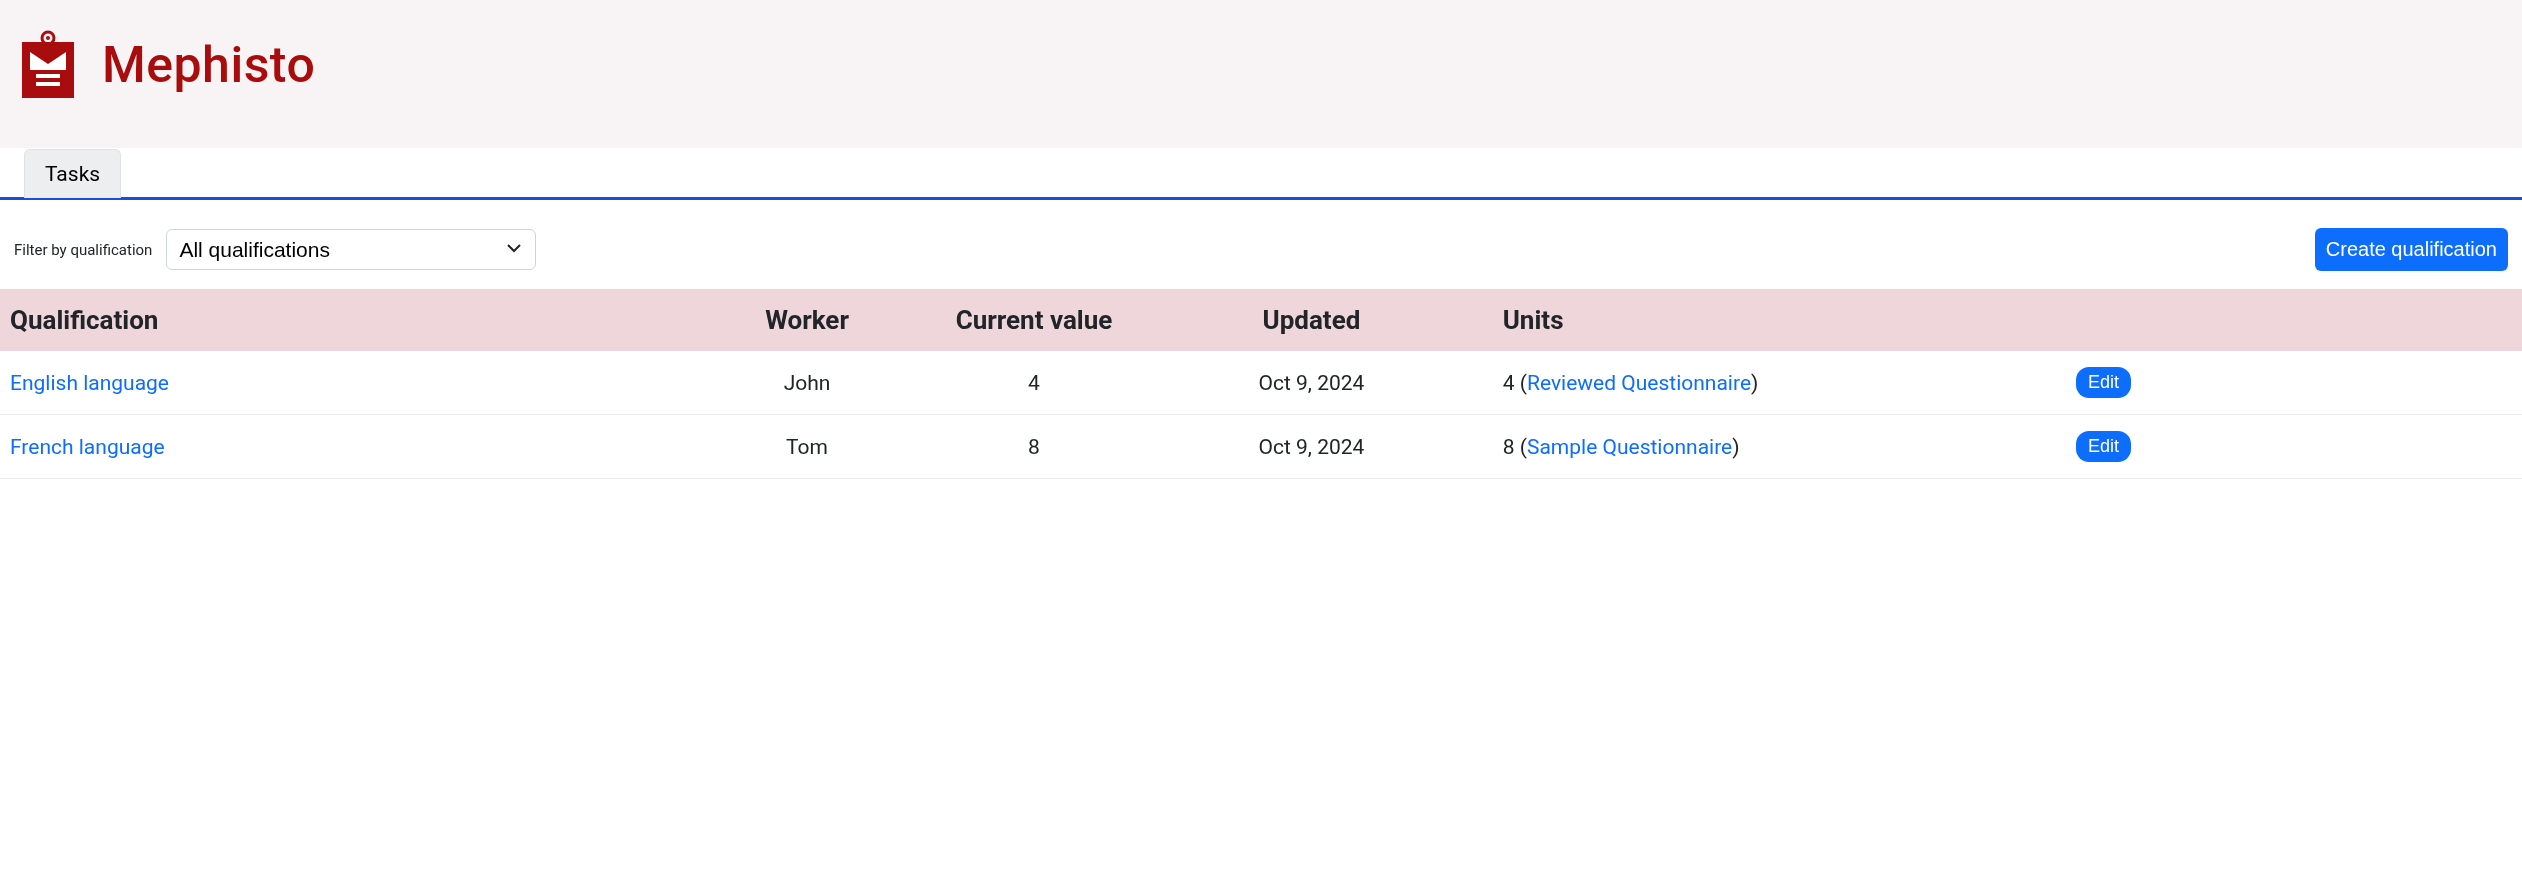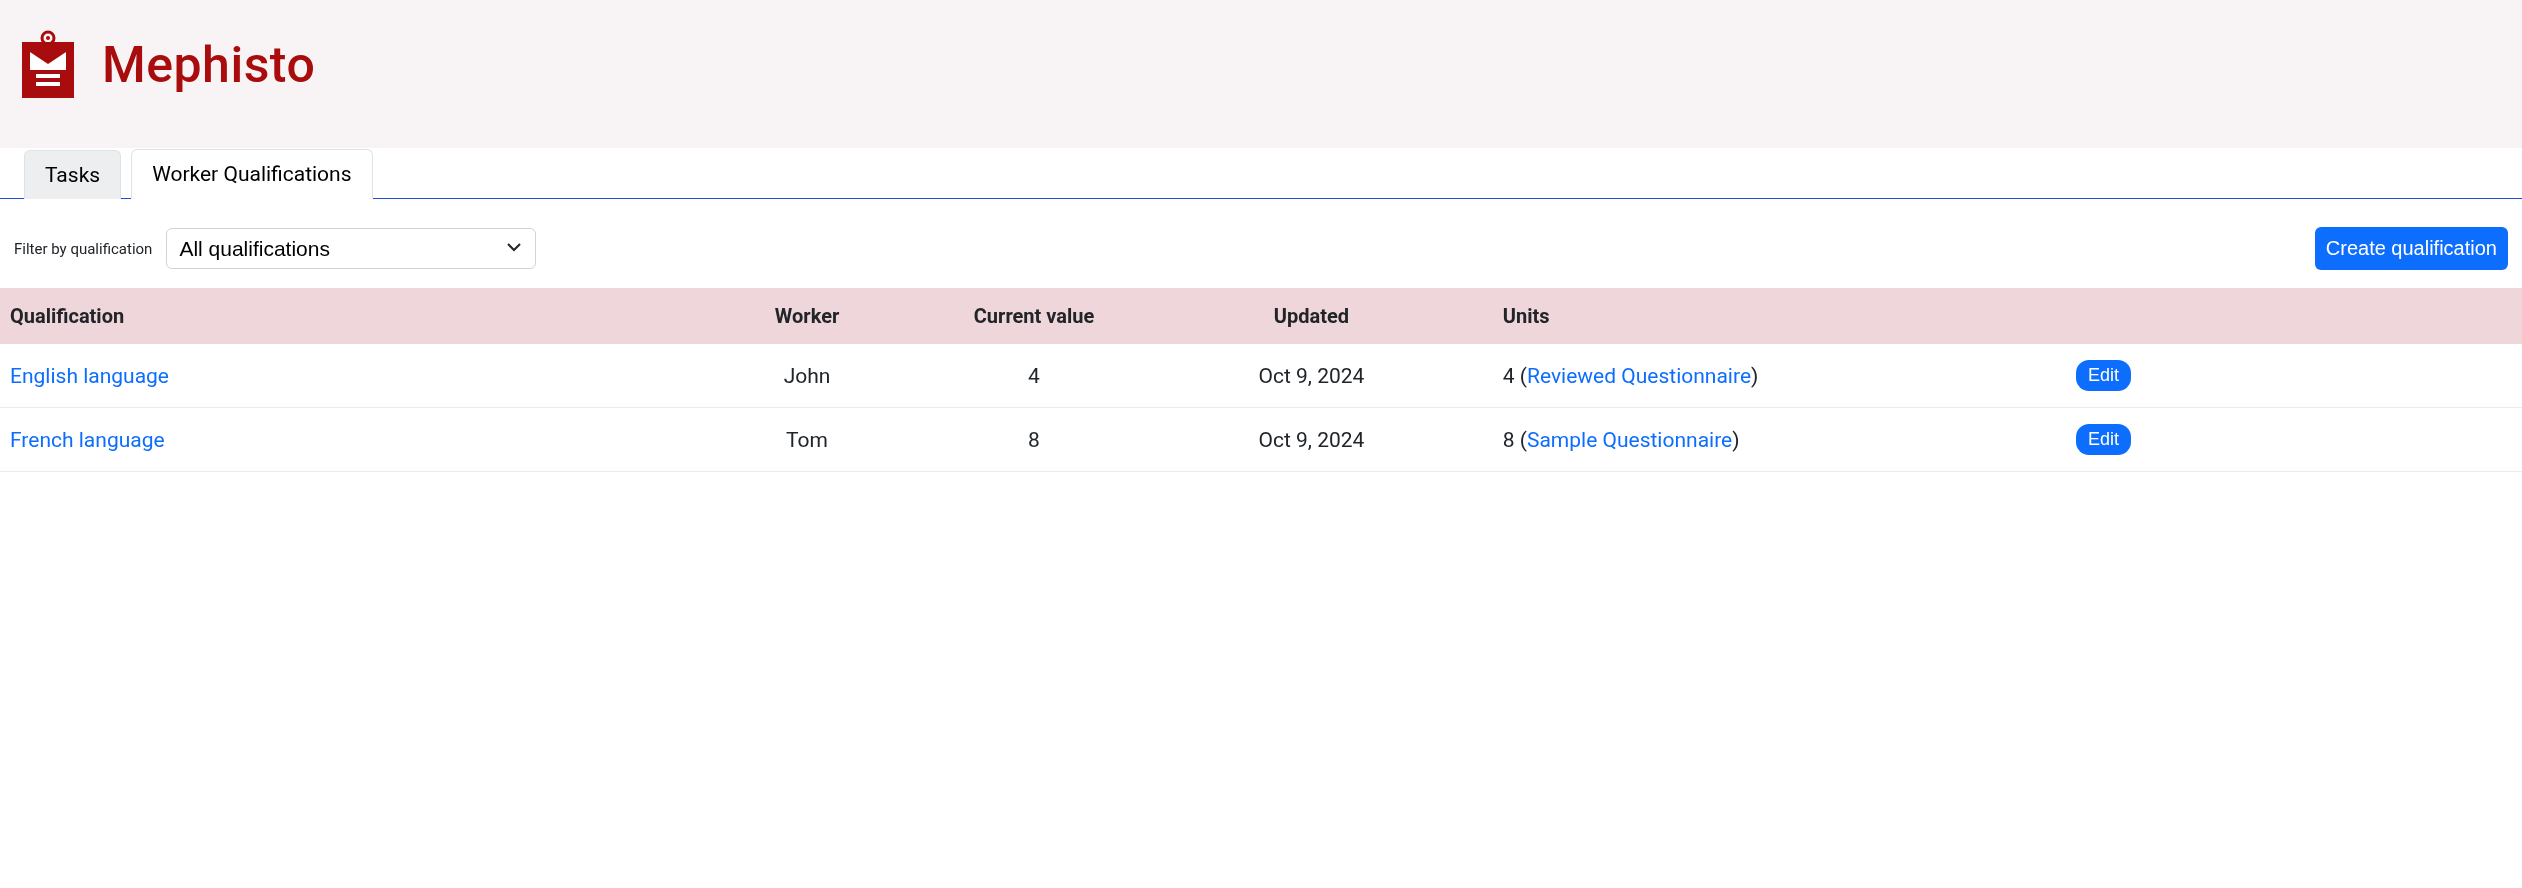--- a/index.html
+++ b/index.html
@@ -19,25 +19,25 @@
       width: 60px;
       height: 70px;
     }
     .brand {
       font-size: 50px;
       font-weight: 500;
       color: #a90c0c;
       letter-spacing: 0.5px;
     }
     .tabs-row {
-      border-bottom: 1px solid #1d4ed8;
+      border-bottom: 3px solid #1d4ed8;
       padding: 0 24px;
       display: flex;
       align-items: flex-end;
-      gap: 10px;
+      gap: 4px;
       margin-top: 0;
     }
     .tab {
       padding: 12px 20px;
       font-size: 21px;
       cursor: pointer;
       border: 1px solid transparent;
       border-bottom: none;
       border-radius: 6px 6px 0 0;
       position: relative;
@@ -102,21 +102,21 @@
       cursor: pointer;
     }
     table {
       width: 100%;
       border-collapse: collapse;
     }
     thead th {
       background: #efd6db;
       text-align: left;
       font-weight: 700;
-      font-size: 20px;
+      font-size: 26px;
       padding: 16px 10px;
     }
     tbody td {
       padding: 16px 8px;
       font-size: 21px;
       border-bottom: 1px solid #e9ecef;
     }
     .link {
       color: #0d6efd;
       text-decoration: none;
@@ -142,21 +142,20 @@
       <path d="M 12 22 L 30 34 L 48 22 L 48 40 L 12 40 Z" fill="#fff"></path>
       <rect x="18" y="44" width="24" height="4" fill="#fff"></rect>
       <rect x="18" y="52" width="24" height="4" fill="#fff"></rect>
     </svg>
   </div>
   <div class="brand">Mephisto</div>
 </div>
 
 <div class="tabs-row">
   <div class="tab inactive">Tasks</div>
-  <div class="tab active">Worker Qualifications</div>
 </div>
 
 <div class="filter-row">
   <span class="filter-label">Filter by qualification</span>
   <div class="select-wrap">
     <select class="select">
       <option>All qualifications</option>
     </select>
     <span class="chevron">
       <svg width="16" height="16" viewBox="0 0 16 16">

